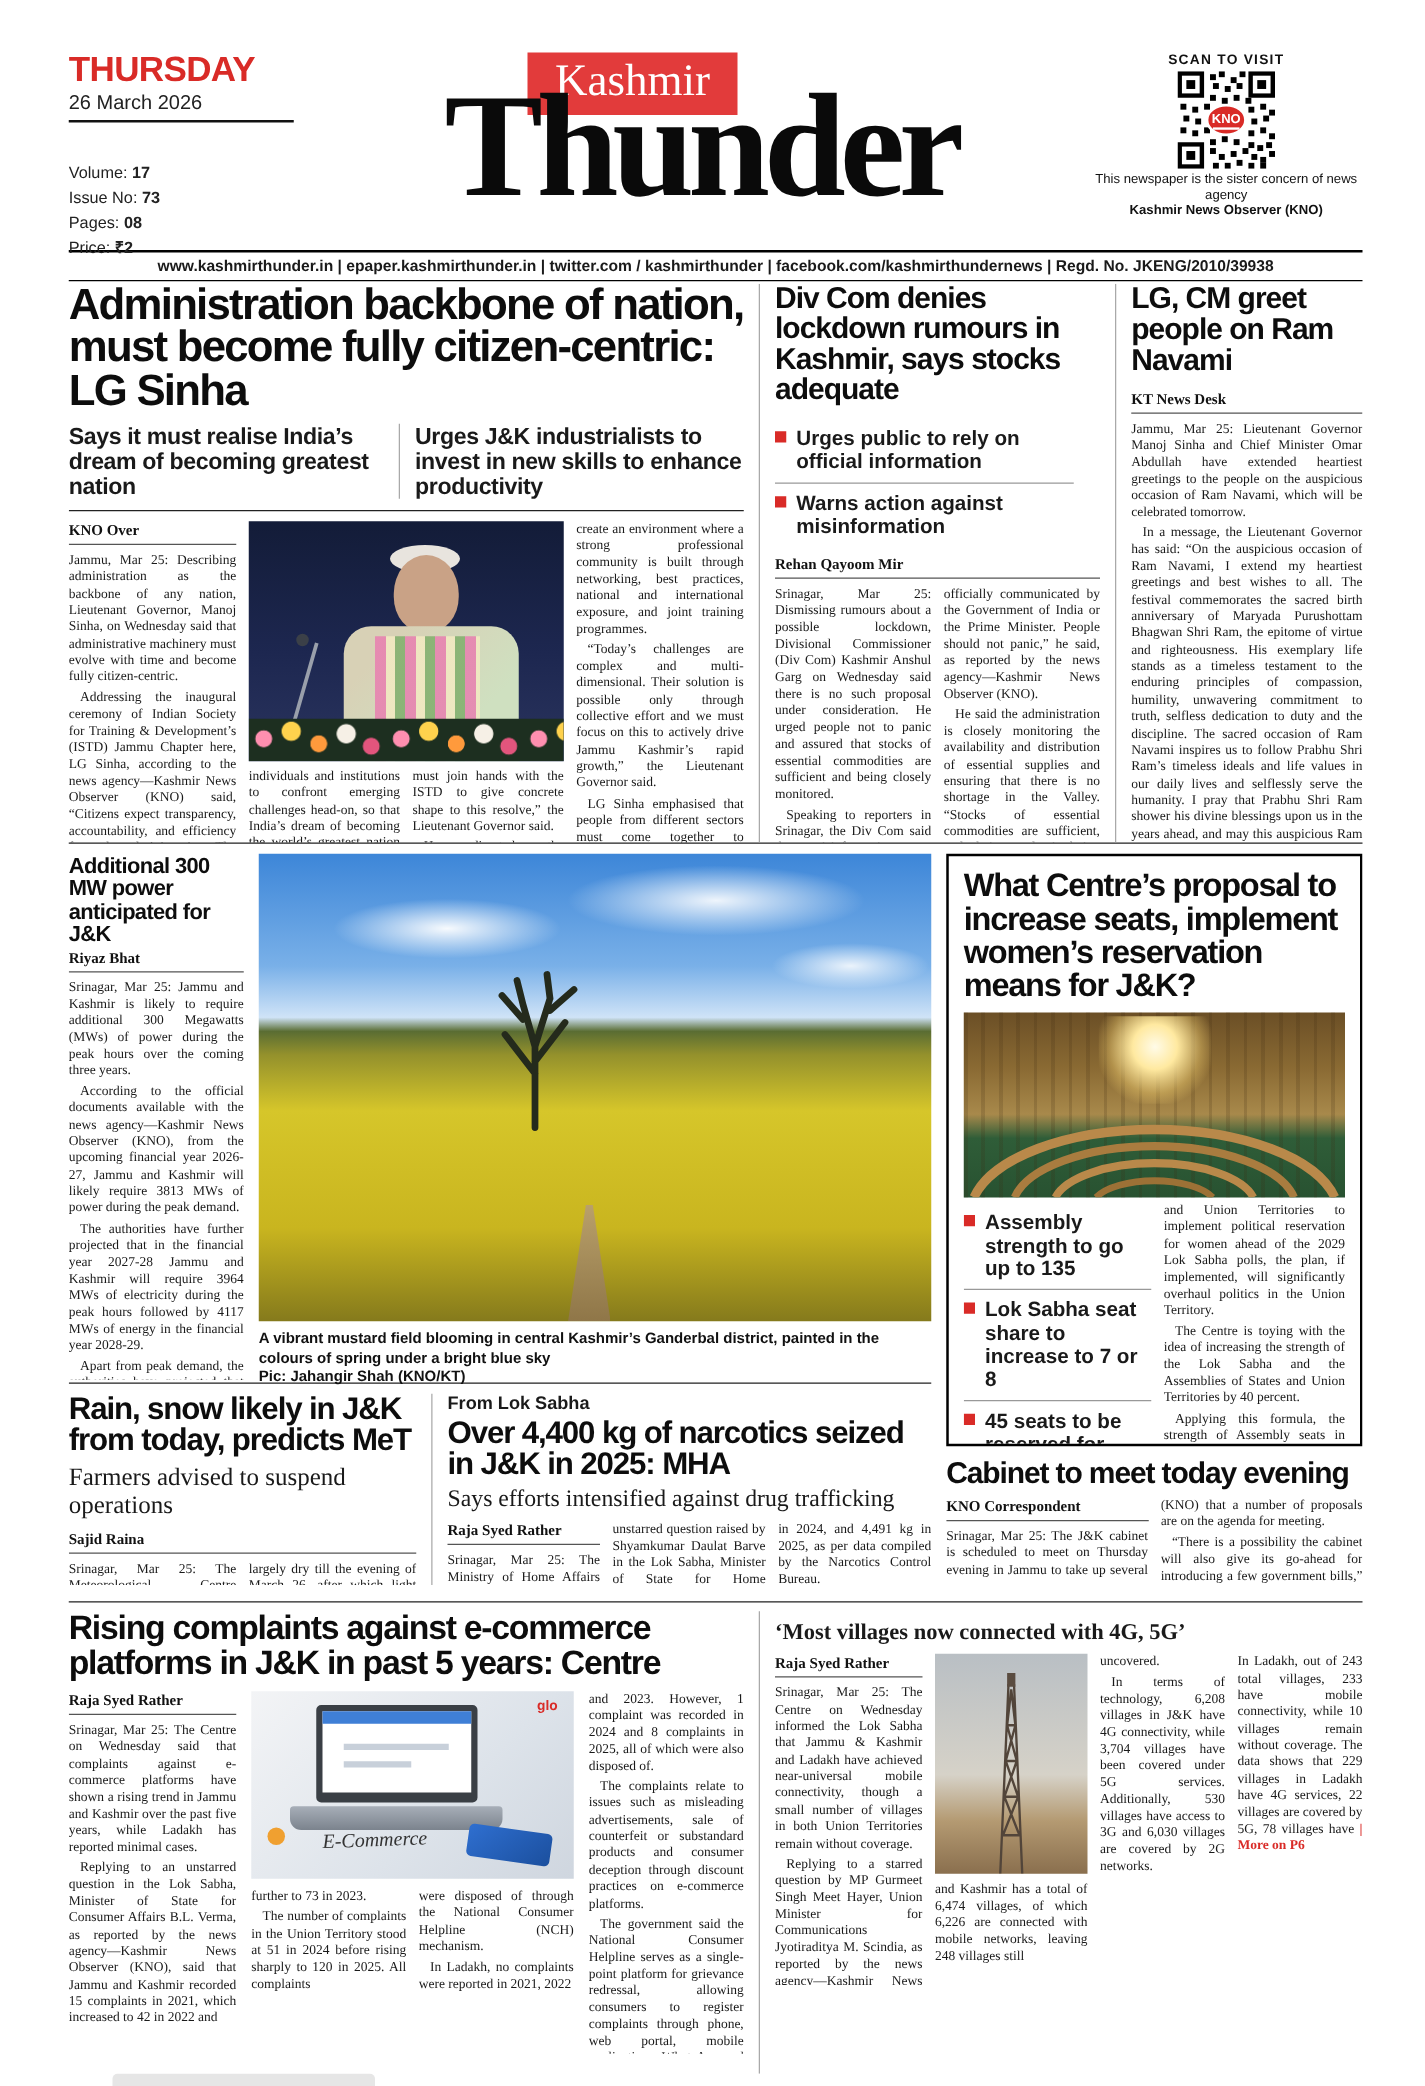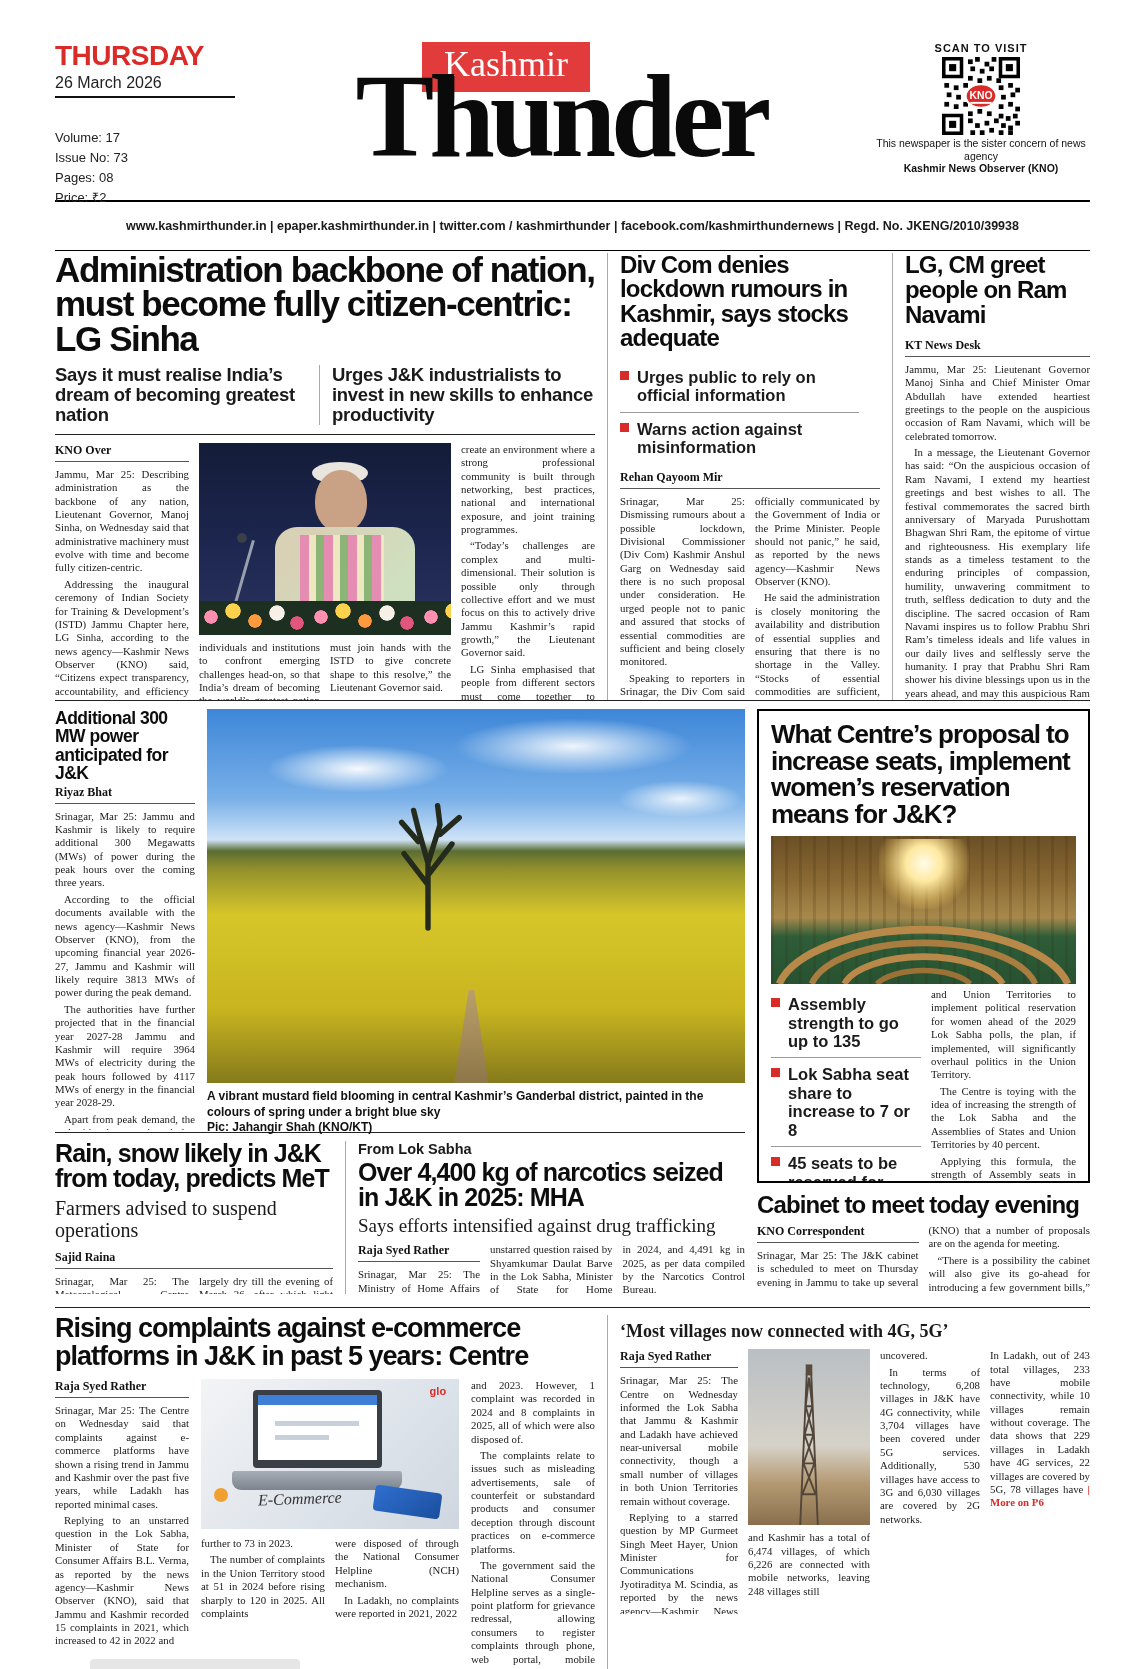--- a/index.html
+++ b/index.html
@@ -7,34 +7,34 @@
   .page{ width:1140px; height:1669px; background:#fff; margin:0 auto; position:relative;
          padding:40px 50px 0 55px; overflow:hidden; color:#1a1a1a;}
 
   
   .mast{ display:flex; height:158px; }
   .mast-left{ width:195px; flex:none; }
   .mast-day{ font-family:"Liberation Sans",sans-serif; font-weight:700; font-size:28px; color:#d92b27; letter-spacing:-0.5px;}
   .mast-date{ font-family:"Liberation Sans",sans-serif; font-size:16px; color:#222; margin:2px 0 4px;}
   .mast-rule{ border-top:2px solid #111; width:180px; }
   .issue-info{ margin-top:30px; font-family:"Liberation Sans",sans-serif; font-size:13px; line-height:1.55; color:#222;}
-  .issue-info b{ font-weight:400; }
+  .issue-info b{ font-weight:700; }
   .mast-center{ flex:1; position:relative; }
   .kashmir-box{ position:absolute; left:172px; top:2px; background:#e23b3b; color:#fff;
       font-family:"Liberation Serif",serif; font-size:36px; padding:1px 22px 7px; z-index:1;}
   .thunder{ position:relative; z-index:2; text-align:center; font-family:"Liberation Serif",serif;
       font-weight:700; font-size:118px; line-height:1; letter-spacing:-5px; color:#0a0a0a; margin-top:18px;}
   .mast-right{ width:218px; flex:none; text-align:center; padding-top:2px;}
   .scan{ font-family:"Liberation Sans",sans-serif; font-weight:700; font-size:11px; letter-spacing:1px; color:#111;}
   .qr{ margin:3px auto 2px; display:block; }
   .sister{ font-family:"Liberation Sans",sans-serif; font-size:10.5px; line-height:1.2; color:#111; }
   .sister .b{ font-weight:700; }
 
   .linksbar{ border-top:2.5px solid #000; border-bottom:1px solid #000; text-align:center;
-      font-family:"Liberation Sans",sans-serif; font-weight:700; font-size:12.5px; padding:17px 0; margin-top:2px;}
+      font-family:"Liberation Sans",sans-serif; font-weight:700; font-size:12.5px; padding:4px 0; margin-top:2px;}
 
   
   .headline{ font-family:"Liberation Sans",sans-serif; font-weight:700; color:#0d0d0d; letter-spacing:-0.8px; line-height:1.0;}
   .byline{ font-weight:700; font-size:12px; color:#111; border-bottom:1.5px solid #555; padding-bottom:3px; margin-bottom:6px;}
   .body-col{ font-size:10.8px; line-height:1.24; text-align:justify; overflow:hidden;}
   .body-col p{ margin:0 0 3px; text-indent:9px;}
   .body-col p:first-child{ text-indent:0;}
   .more{ color:#d92b27; font-weight:700; }
   .vdiv{ width:1px; background:#a9a9a9; margin:0 12px; flex:none;}
   .deck{ font-family:"Liberation Sans",sans-serif; font-weight:700; font-size:18.5px; line-height:1.08; letter-spacing:-0.3px;}

